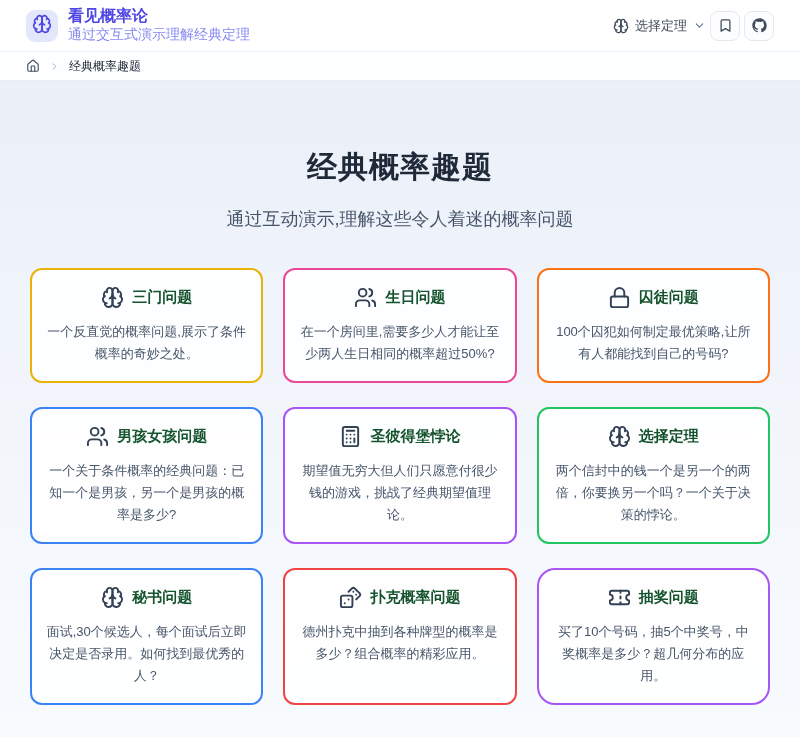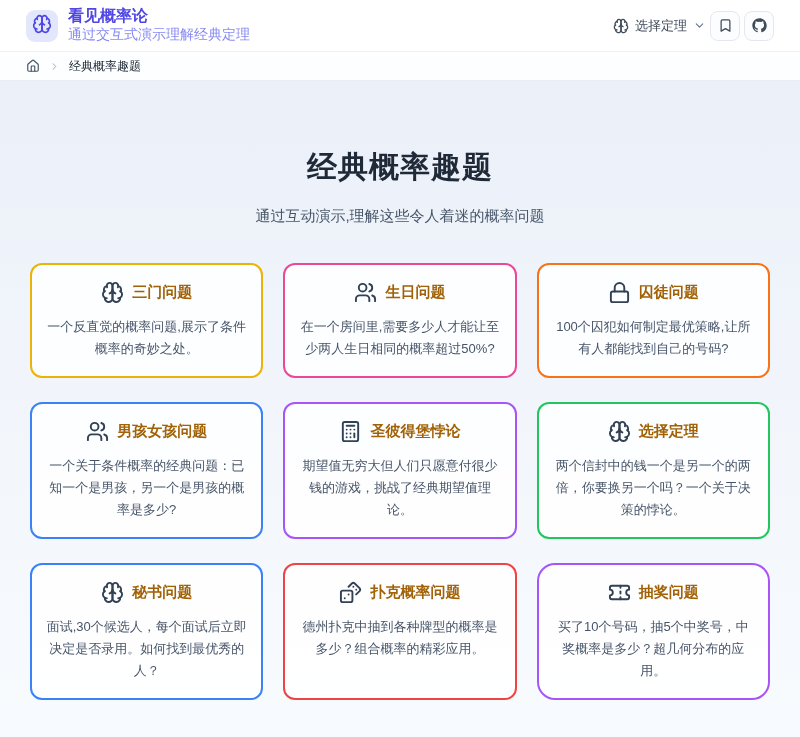--- a/index.html
+++ b/index.html
@@ -31,27 +31,27 @@
   .crumbbar{height:29px;background:#fdfeff;display:flex;align-items:center;gap:9px;
     padding:0 26px;border-bottom:1px solid #e9edf3}
   .crumb-home{color:#475569;display:flex;cursor:pointer}
   .crumb-home svg{width:14px;height:14px}
   .crumb-sep{color:#94a3b8;display:flex}
   .crumb-sep svg{width:11px;height:11px}
   .crumb-cur{font-size:12px;color:#16202e}
   
   main{padding:66px 30px 0}
   .page-title{text-align:center;font-size:30px;font-weight:bold;color:#1f2937;letter-spacing:1px}
-  .page-sub{text-align:center;font-size:15px;color:#475569;margin-top:19px}
+  .page-sub{text-align:center;font-size:18px;color:#475569;margin-top:19px}
   .grid{margin-top:37px;display:grid;grid-template-columns:repeat(3,1fr);
     column-gap:20px;row-gap:24px}
   .card{background:rgba(255,255,255,.85);border:2px solid #ccc;border-radius:12px;
     padding:16px 13px;text-align:center;cursor:pointer}
   .card-head{display:flex;align-items:center;justify-content:center;gap:8px;
-    margin-bottom:12px;color:#a16207}
+    margin-bottom:12px;color:#14532d}
   .card-head .ci{display:flex;color:#334155}
   .card-head .ci svg{width:23px;height:23px}
   .card-title{font-size:15px;font-weight:bold}
   .card-desc{font-size:13px;line-height:22px;color:#475569}
 </style>
 </head>
 <body>
 
 <header class="topbar">
   <div class="logo-box">

